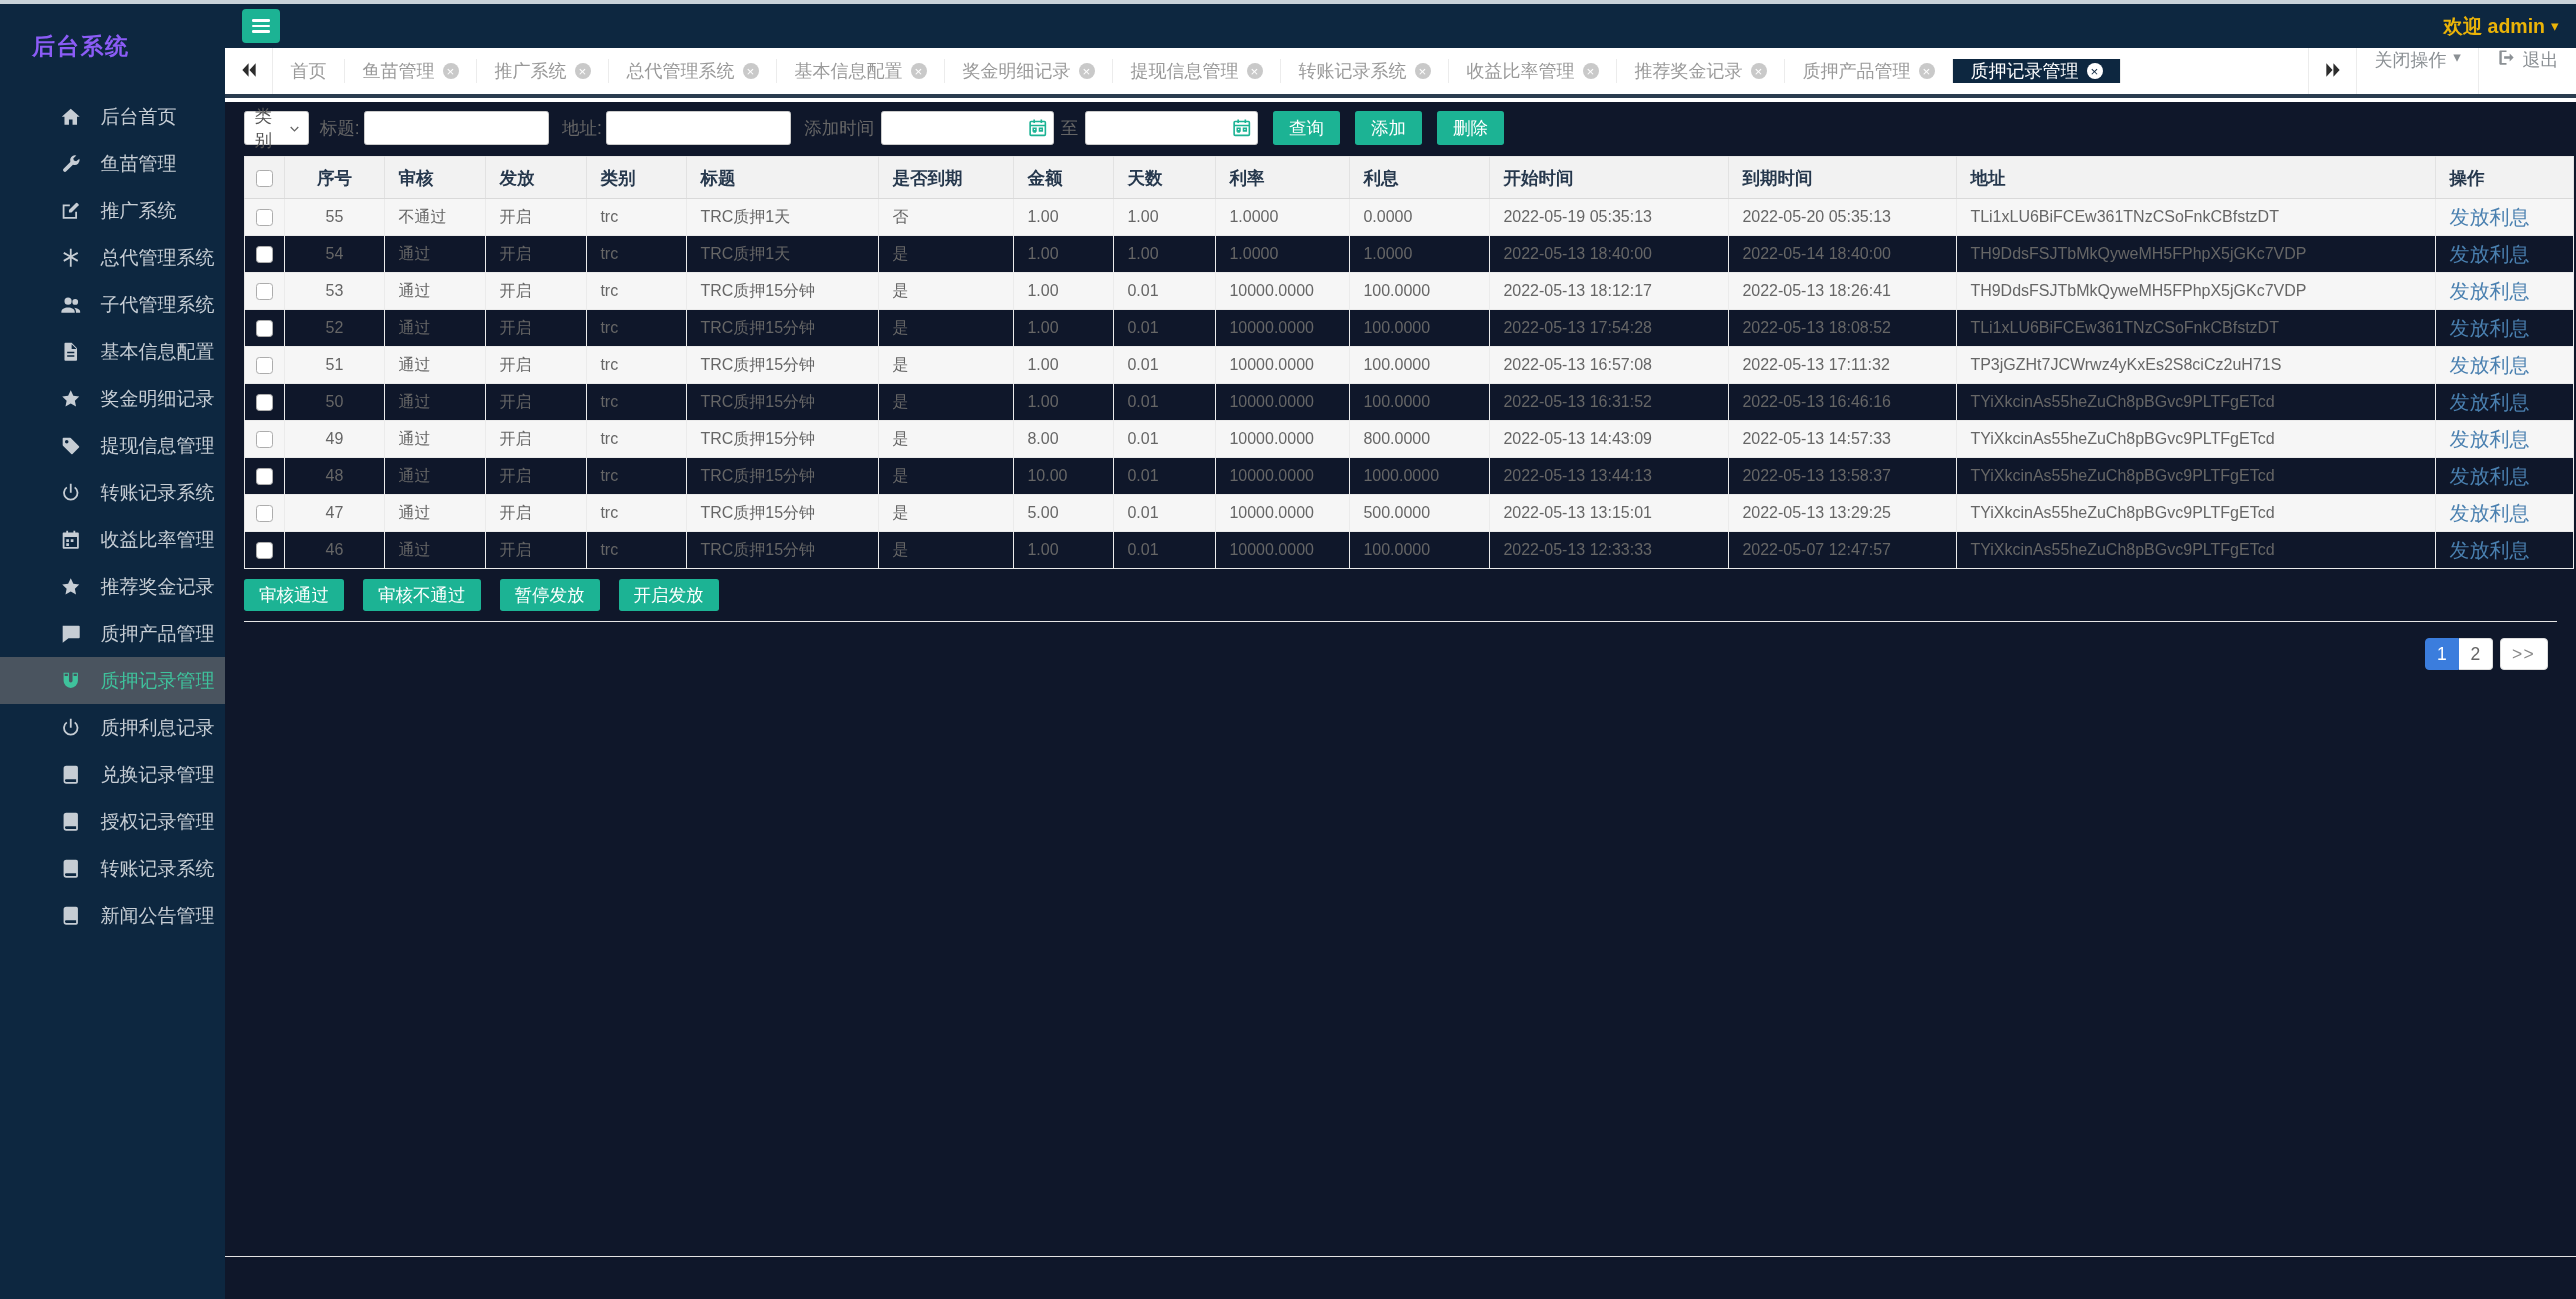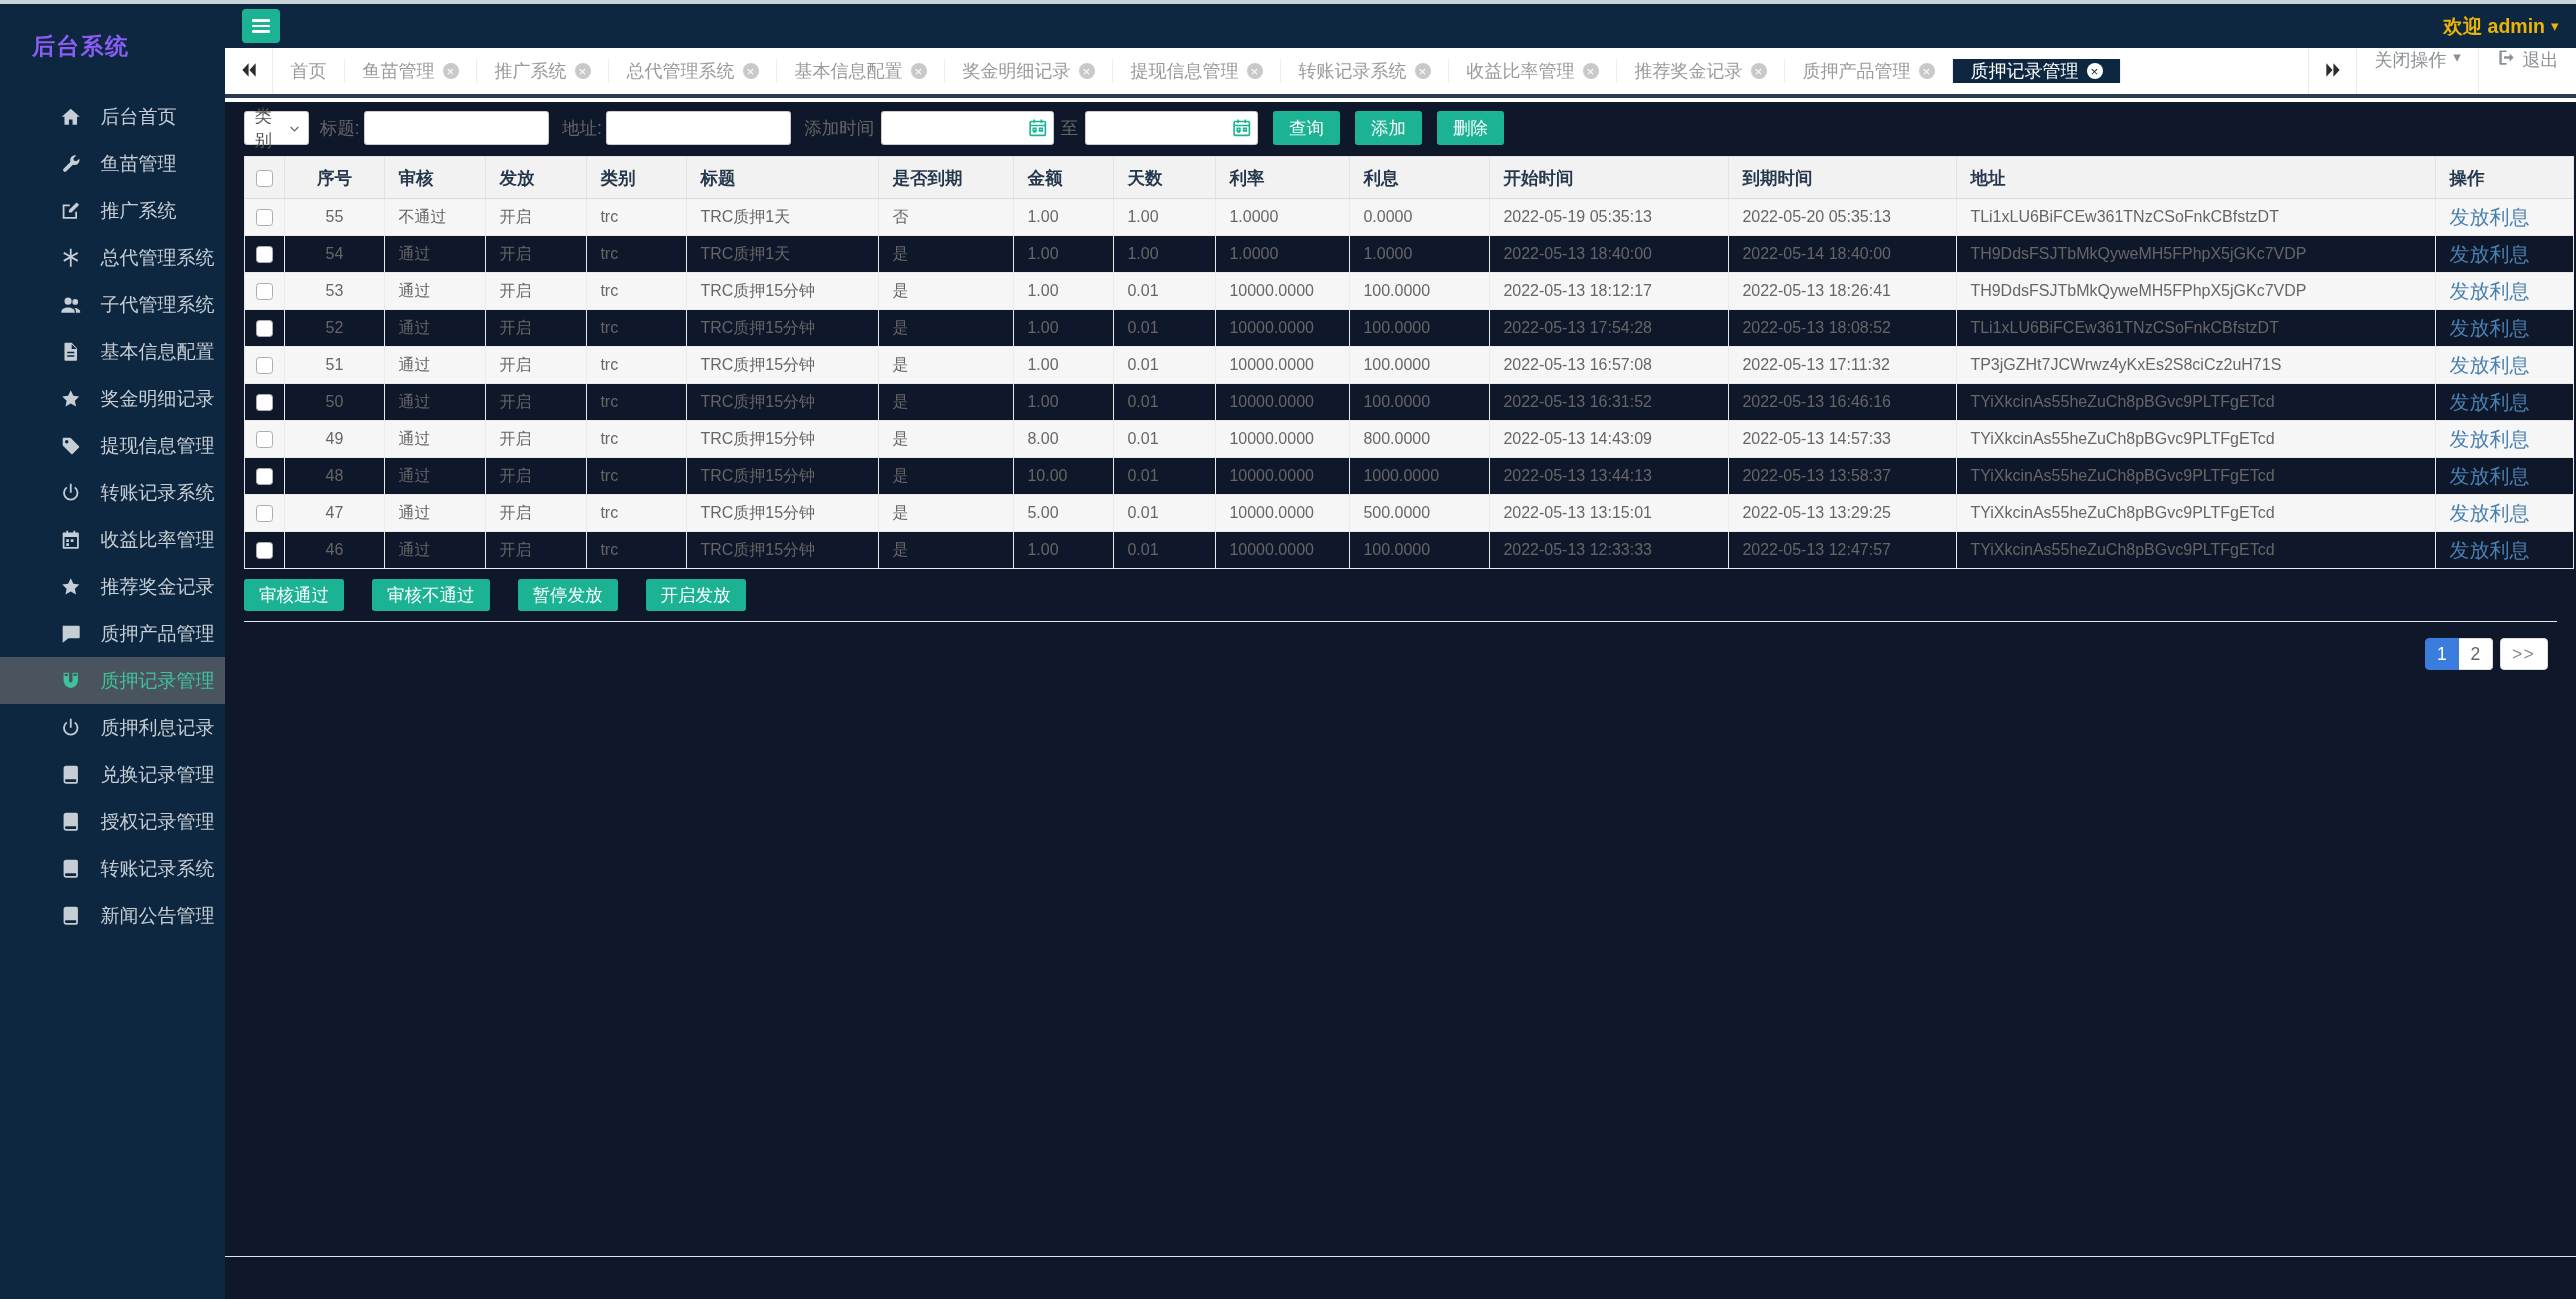--- a/index.html
+++ b/index.html
@@ -60,21 +60,21 @@
   .ml6{margin-left:4px;} .ml10{margin-left:6.7px;} .ml16{margin-left:10.8px;} .ml20{margin-left:13.4px;} .ml22{margin-left:15px;}
 
   table { width:100%; border-collapse:collapse; table-layout:fixed; margin-top:10.8px; border:0.7px solid #e6e6e6; }
   thead th { height:42px; background:#f2f2f2; font-size:17.5px; color:#26384d; font-weight:bold; text-align:left; padding-left:13.4px; border-right:0.7px solid #e2e2e2; border-bottom:0.7px solid #d9d9d9; white-space:nowrap; }
   tbody td { height:37px; font-size:16px; color:#666; padding-left:13.4px; border-right:0.7px solid #ebebeb; border-bottom:0.7px solid #ebebeb; white-space:nowrap; overflow:hidden; }
   th.center, td.center { text-align:center; padding-left:0; }
   tbody tr:nth-child(odd) { background:#f6f6f6; }
   .checkbox { width:17.5px; height:17.5px; border:1.3px solid #adadad; border-radius:3.4px; background:#fff; display:inline-block; vertical-align:middle; cursor:pointer; }
   a.op-link { color:#4a80b0; font-size:20px; text-decoration:none; cursor:pointer; }
 
-  .batch { margin-top:9.4px; display:flex; gap:28px; }
+  .batch { margin-top:9.4px; display:flex; gap:19px; }
   .batch .btn { height:32px; padding:0 15px; }
 
   .pager-row { display:flex; justify-content:flex-end; margin-top:16px; padding-right:9.4px; }
   .page-group { display:flex; }
   .page { min-width:34px; height:32px; display:flex; align-items:center; justify-content:center; font-size:17.5px; border:0.7px solid #ddd; color:#666; background:#fff; cursor:pointer; padding:0 9.4px; }
   .page.active { background:#3b7ddd; border-color:#3b7ddd; color:#fff; border-radius:4px 0 0 4px; }
   .page.attached { border-left:none; border-radius:0 4px 4px 0; }
   .page.next { margin-left:6.7px; border-radius:4px; min-width:48px; color:#888; letter-spacing:1.3px; }
 
   .bottom-line { position:absolute; left:0; right:0; top:1154px; border-top:0.7px solid #e3e3e3; }
@@ -561,21 +561,21 @@
             <td>通过</td>
             <td>开启</td>
             <td>trc</td>
             <td>TRC质押15分钟</td>
             <td>是</td>
             <td>1.00</td>
             <td>0.01</td>
             <td>10000.0000</td>
             <td>100.0000</td>
             <td>2022-05-13 12:33:33</td>
-            <td>2022-05-13 12:47:57</td>
+            <td>2022-05-07 12:47:57</td>
             <td>TYiXkcinAs55heZuCh8pBGvc9PLTFgETcd</td>
             <td><a class="op-link">发放利息</a></td>
           </tr>
         </tbody>
     </table>
 
     <div class="batch" id="batch">
         <button class="btn">审核通过</button>
         <button class="btn">审核不通过</button>
         <button class="btn">暂停发放</button>

